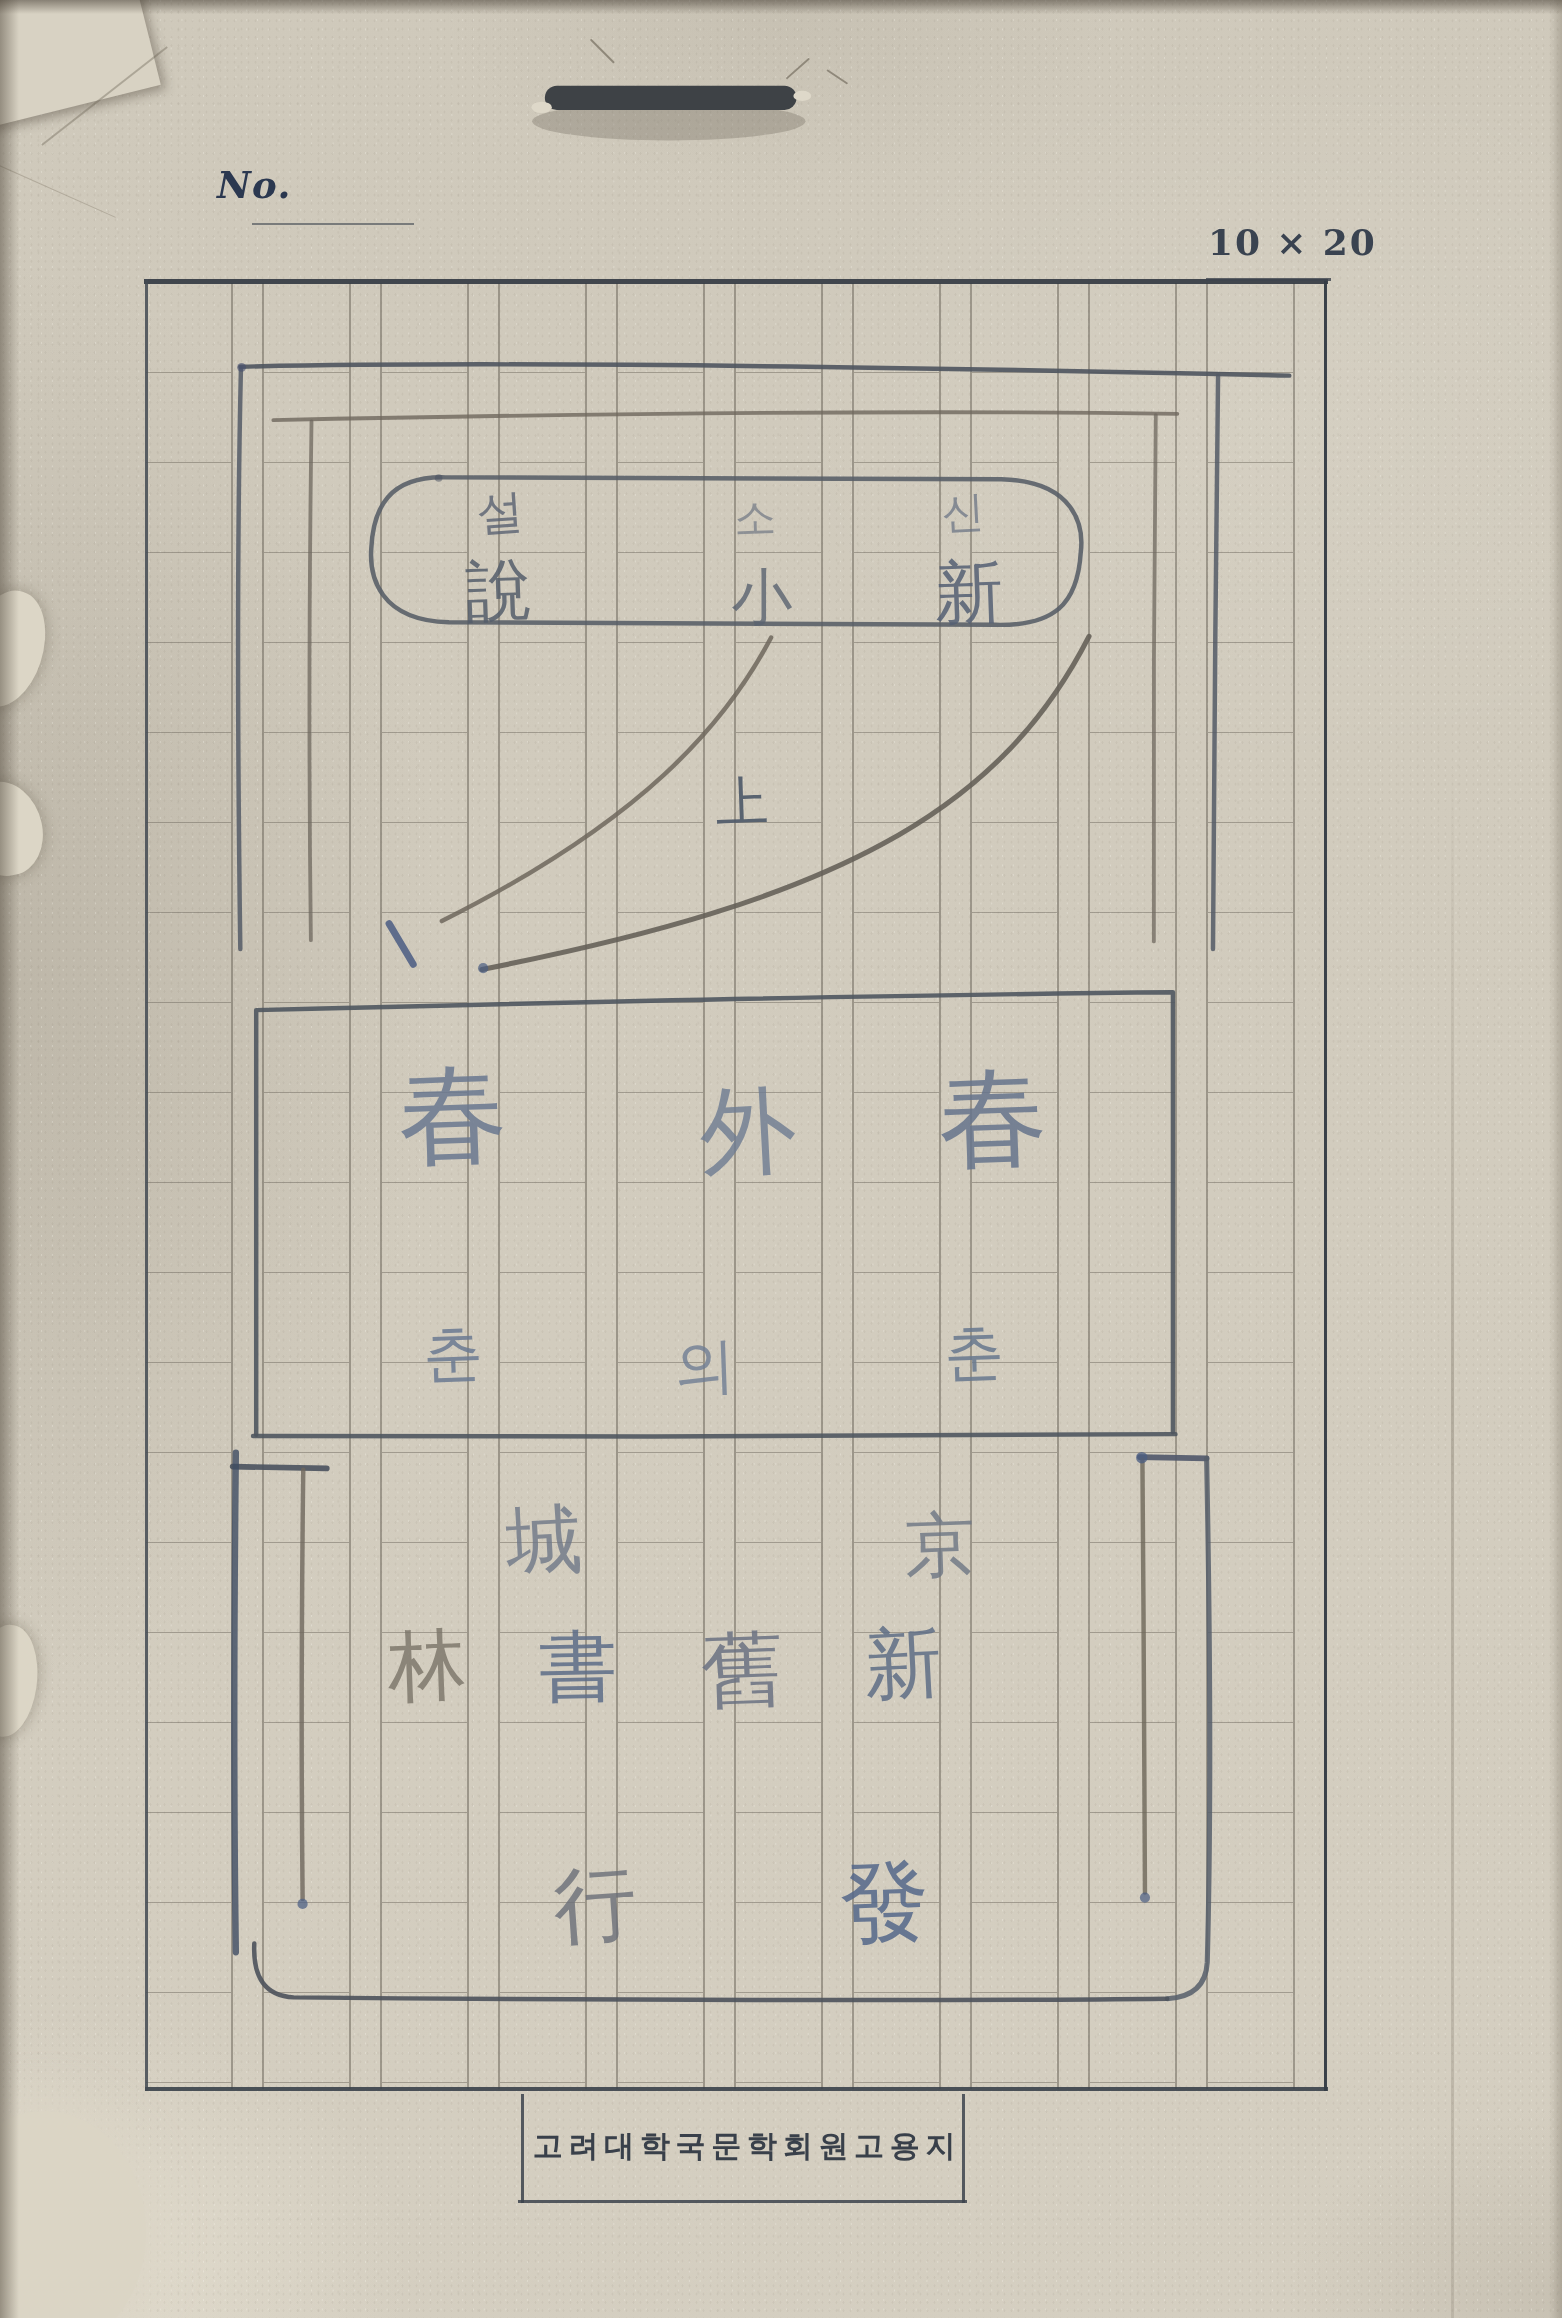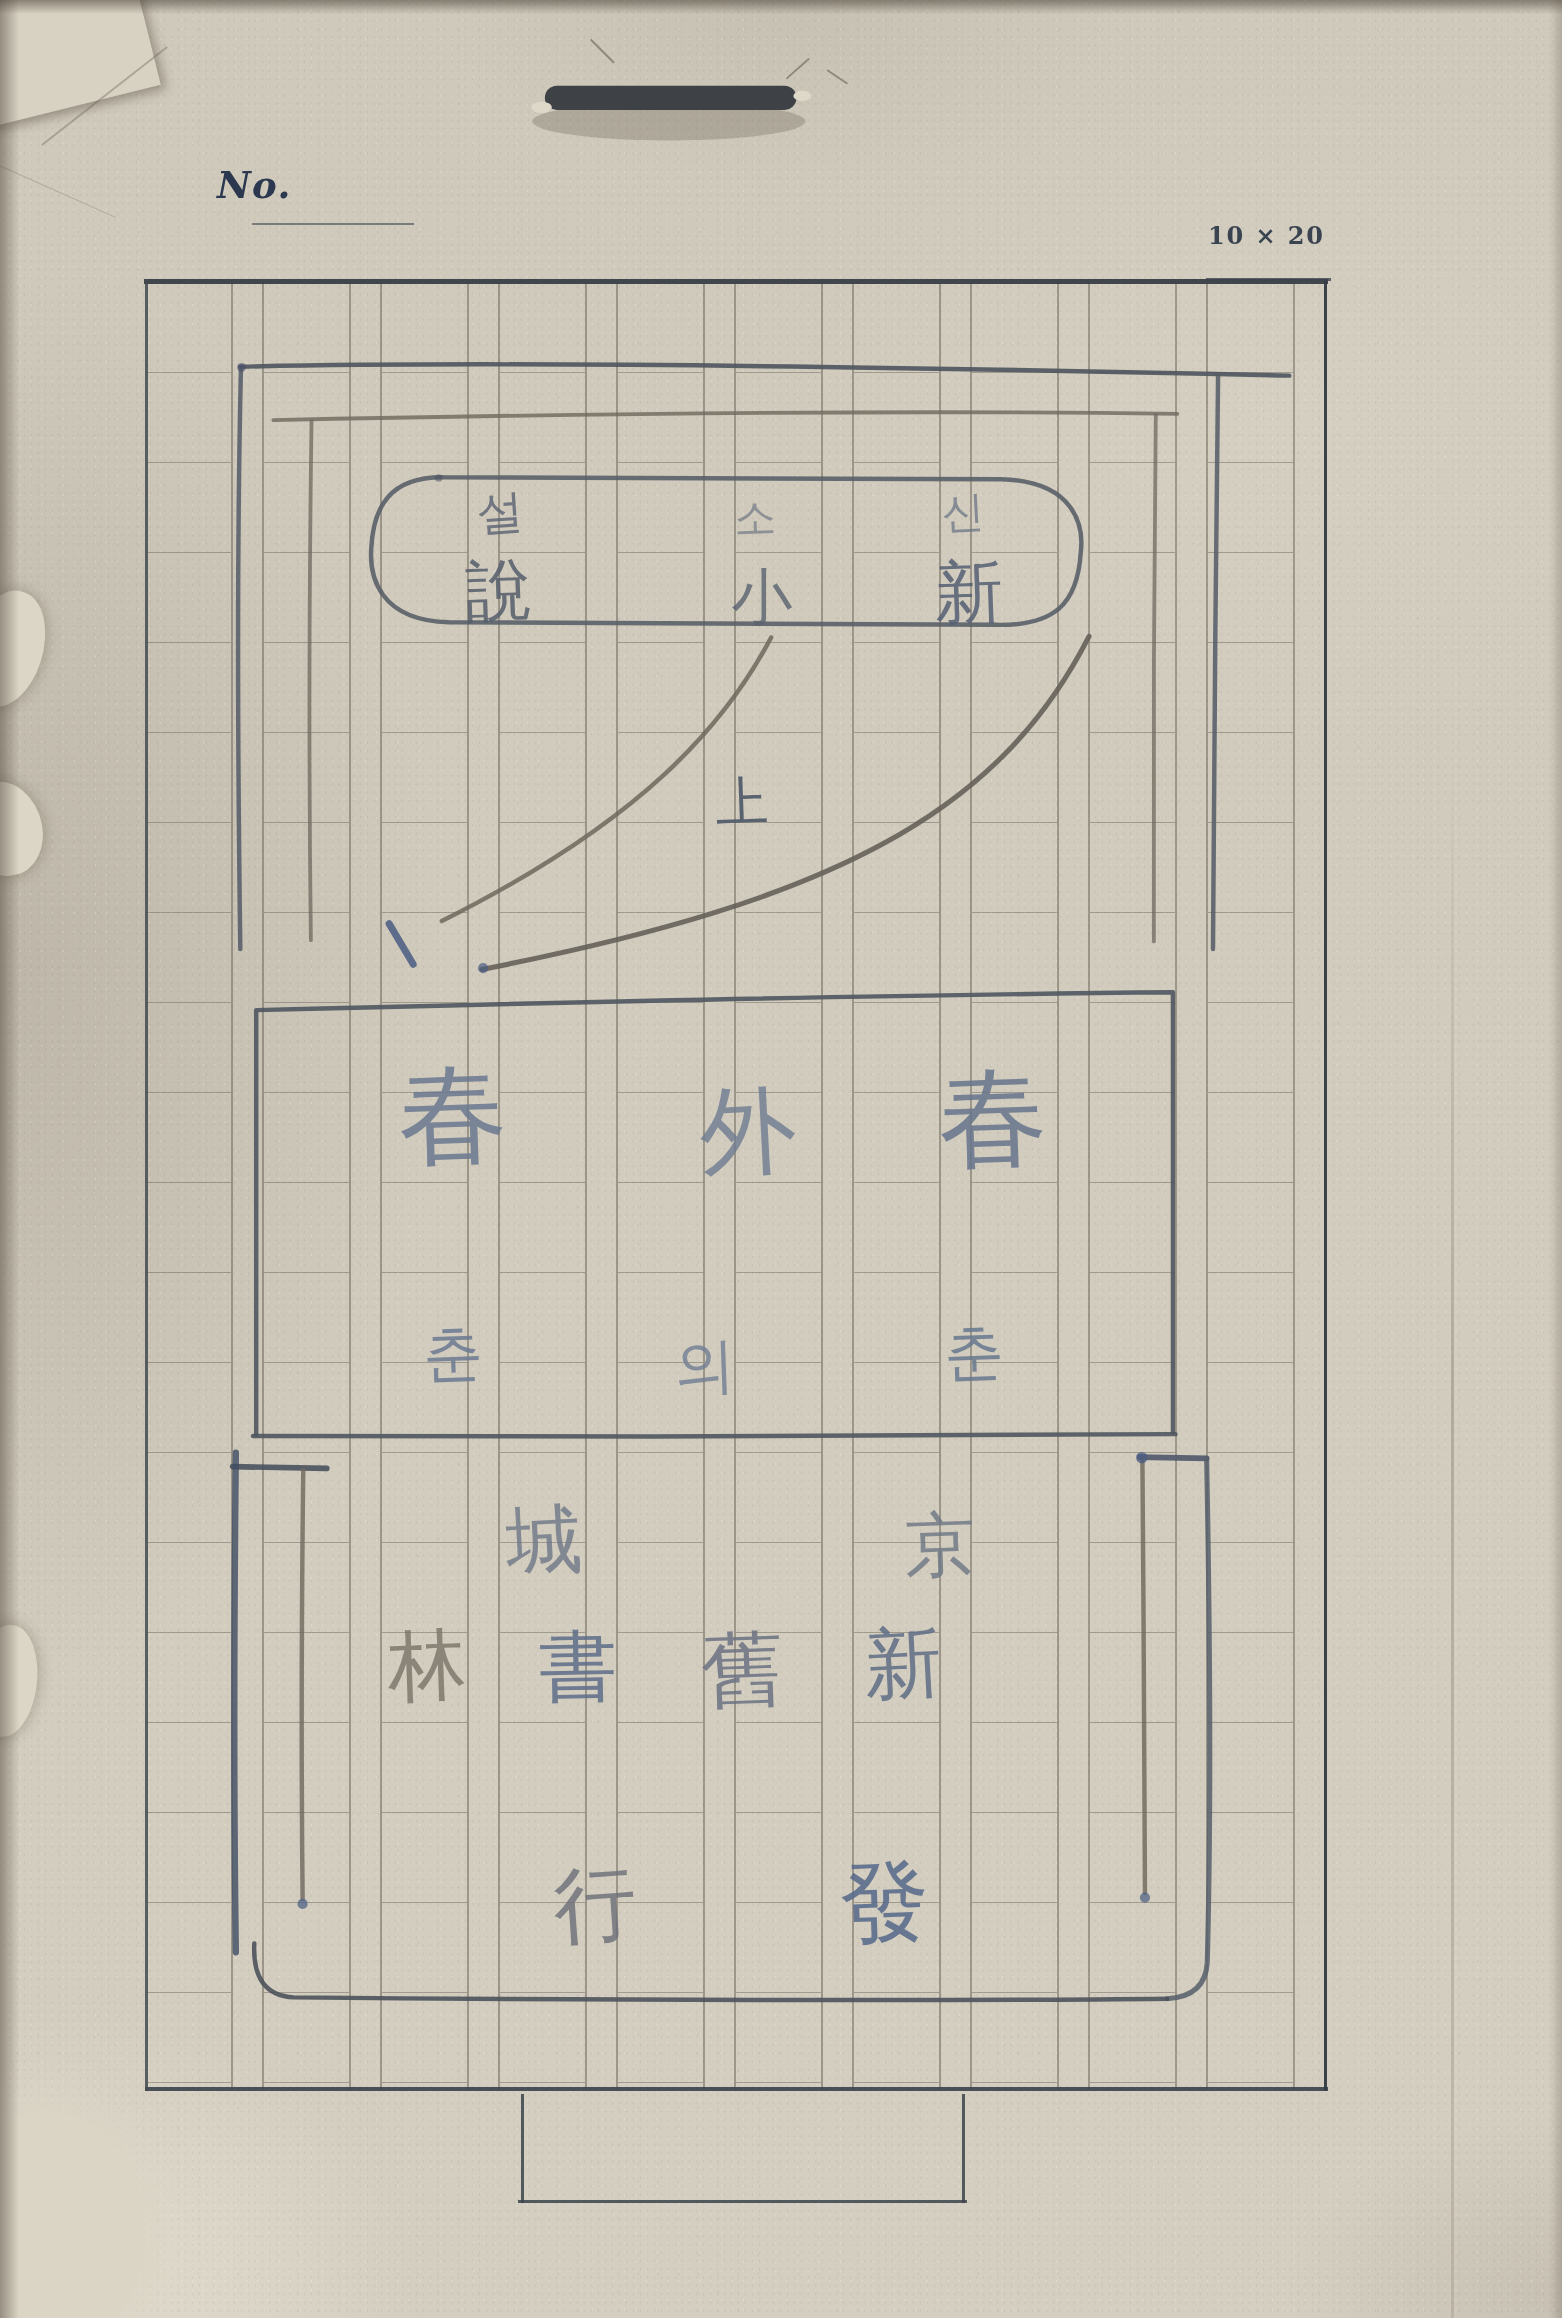--- a/index.html
+++ b/index.html
@@ -56,21 +56,21 @@
     -webkit-mask-image:repeating-linear-gradient(to right,#000 0 85px,transparent 85px 118px);
     mask-image:repeating-linear-gradient(to right,#000 0 85px,transparent 85px 118px);}
   .b-top{position:absolute;left:144px;top:279px;width:1184px;height:4.5px;background:#343b43;opacity:.92;}
   .b-bottom{position:absolute;left:145px;top:2087px;width:1183px;height:3.8px;background:#3a414a;opacity:.9;}
   .b-left{position:absolute;left:145px;top:279px;width:3.2px;height:1812px;background:#434a52;opacity:.85;}
   .b-right{position:absolute;left:1324px;top:280px;width:3.2px;height:1811px;background:#353c46;opacity:.95;}
   
   .no-label{position:absolute;left:177px;top:163px;font-style:italic;font-weight:700;
     font-size:37px;color:#2b3850;letter-spacing:1.3px;margin-left:40px;}
   .no-line{position:absolute;left:252px;top:223px;width:162px;height:1.9px;background:#4a5058;opacity:.65;}
-  .size-label{position:absolute;left:1208px;top:221px;font-size:24px;font-weight:600;
+  .size-label{position:absolute;left:1208px;top:221px;font-size:36px;font-weight:600;
     color:#3a4350;letter-spacing:1.9px;}
   .size-line{position:absolute;left:1206px;top:278px;width:125px;height:2.5px;background:#3d444d;opacity:.8;}
   
   .f-bar{position:absolute;width:3.2px;height:109px;top:2094px;background:#3c434c;opacity:.85;}
   .f-bar-l{left:521px;} .f-bar-r{left:962px;}
   .f-line{position:absolute;left:518px;top:2200px;width:449px;height:3.2px;background:#3c434c;opacity:.85;}
   .footer-label{position:absolute;left:747px;top:2146px;transform:translate(-50%,-50%);
     font-size:30px;font-weight:700;letter-spacing:5.7px;color:#39404a;white-space:nowrap;}
   
   .ch{position:absolute;transform:translate(-50%,-50%) rotate(-2deg);white-space:nowrap;
@@ -210,15 +210,16 @@
   <span class="ch p20">林</span>
   <span class="ch p21">書</span>
   <span class="ch p22">舊</span>
   <span class="ch p23">新</span>
   <span class="ch p30">行</span>
   <span class="ch p31">發</span>
 
   <div class="f-bar f-bar-l"></div>
   <div class="f-bar f-bar-r"></div>
   <div class="f-line"></div>
+  <span class="footer-label">고려대학국문학회원고용지</span>
 
 </div>
 
 
 </body></html>

